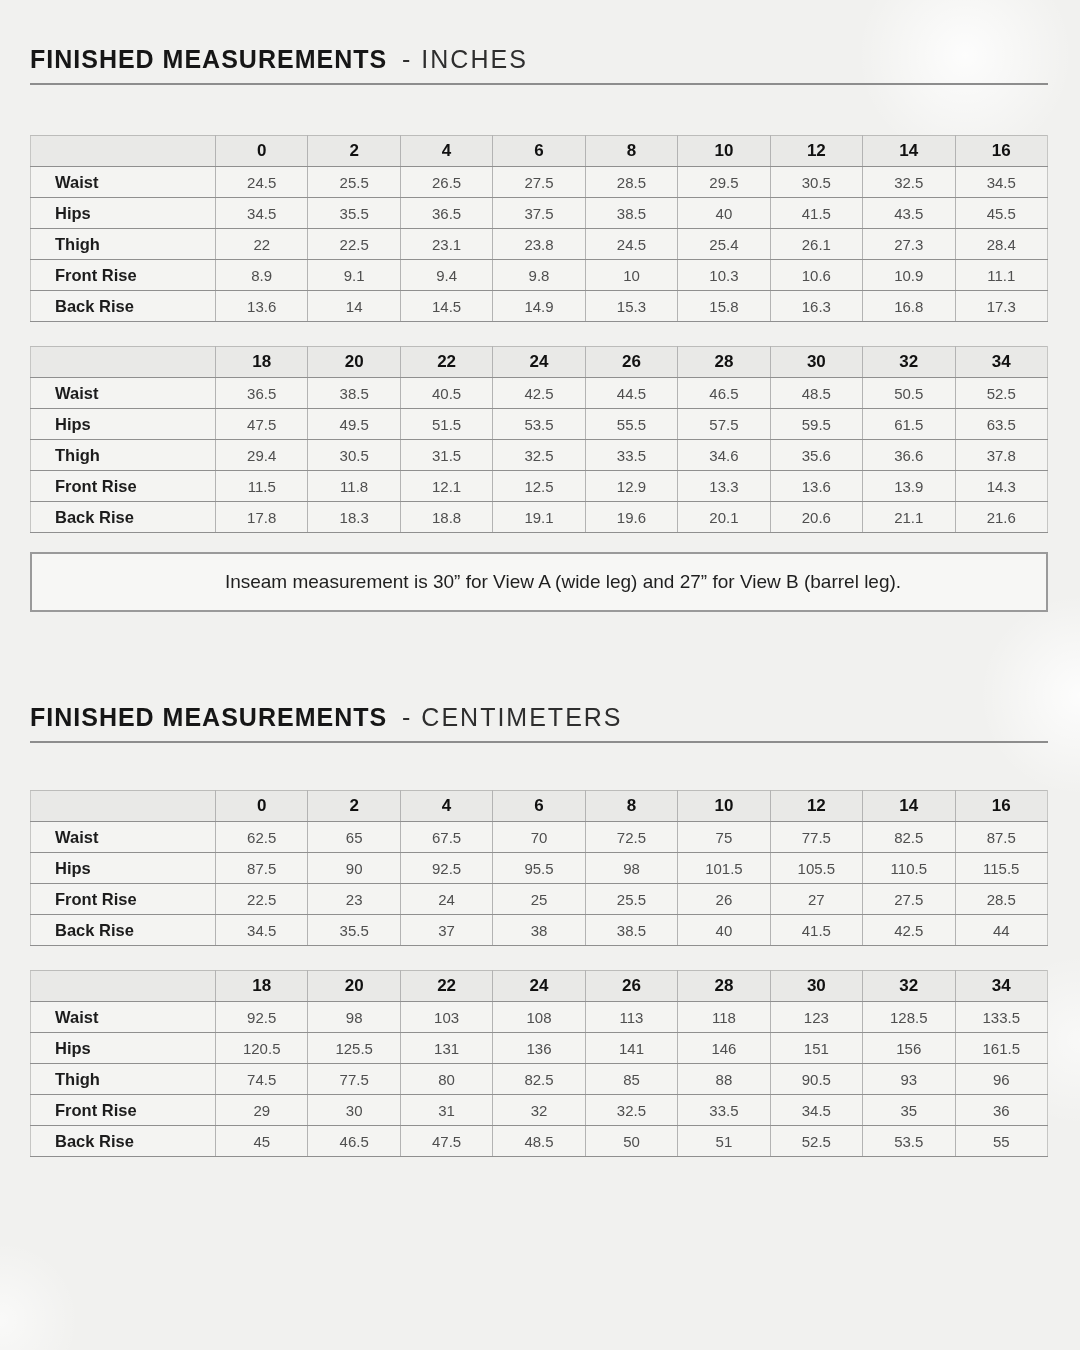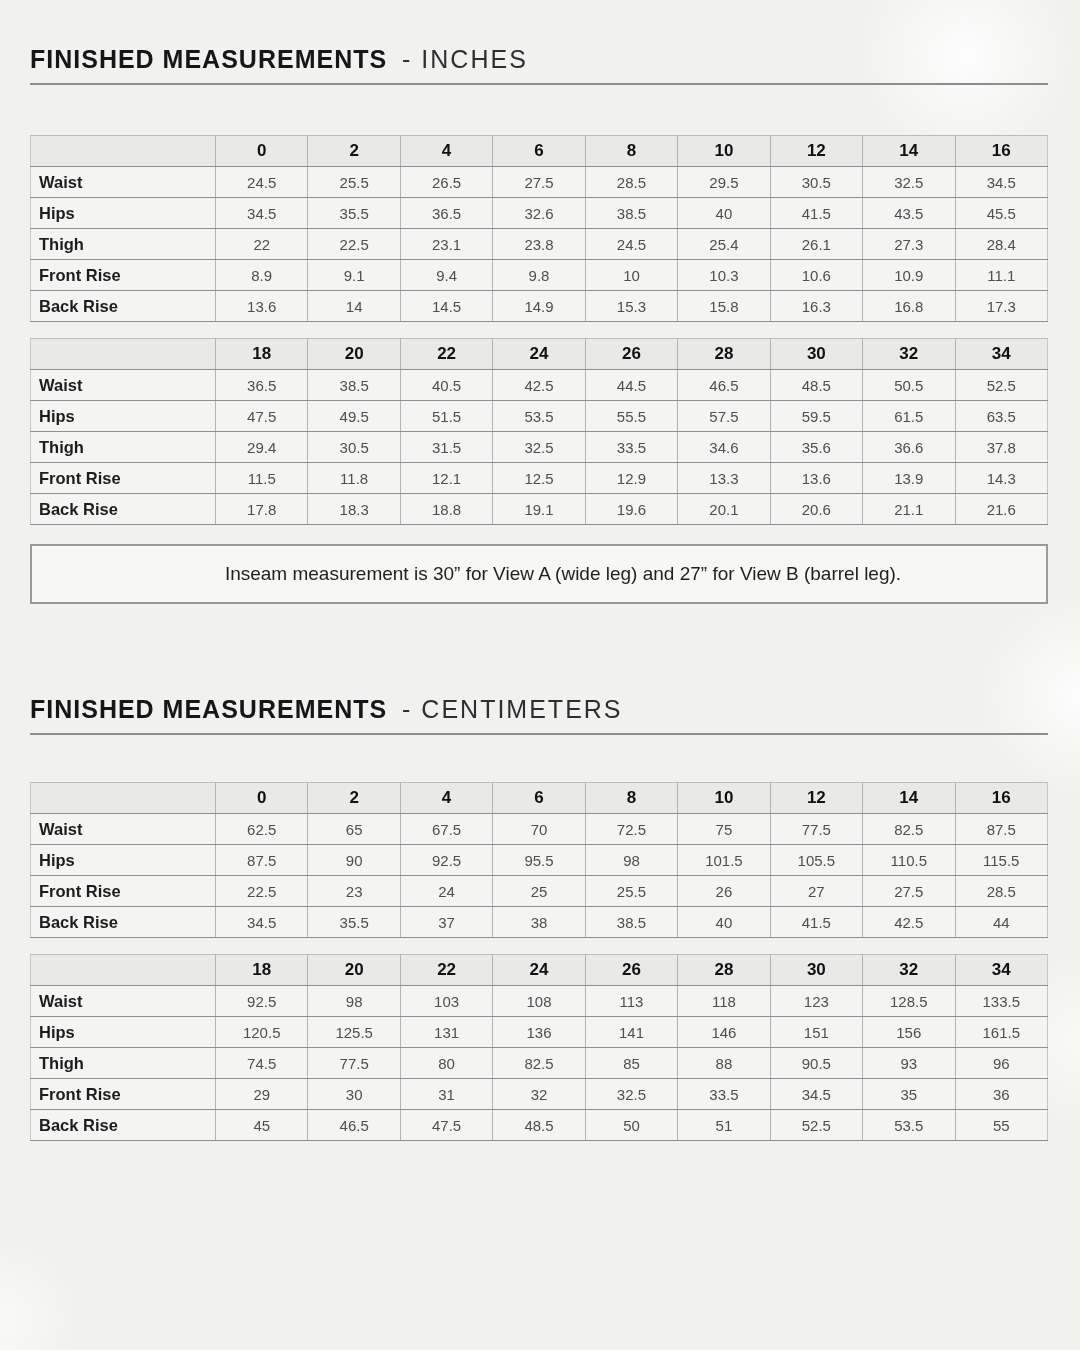--- a/index.html
+++ b/index.html
@@ -41,21 +41,21 @@
   }
   .rule {
     height: 2px;
     background: #8d8d8d;
     margin-top: 11px;
   }
   table.size-table {
     width: 100%;
     border-collapse: collapse;
     table-layout: fixed;
-    margin-top: 16px;
+    margin-top: 24px;
   }
   table.size-table.first { margin-top: 50px; }
   table.size-table.first-cm { margin-top: 47px; }
   col.col-label { width: 185px; }
   .size-table th, .size-table td {
     height: 30px;
     padding: 0;
     border-top: 1px solid #8f8f8f;
     border-bottom: 1px solid #8f8f8f;
     border-left: 1px solid #b3b3b3;
@@ -76,21 +76,21 @@
     background: #f4f4f2;
     font-size: 15px;
     color: #4f4f4f;
     text-align: center;
   }
   .size-table td.label-cell {
     font-size: 16.5px;
     font-weight: bold;
     color: #1c1c1c;
     text-align: left;
-    padding-left: 8px;
+    padding-left: 24px;
   }
   .note {
     margin-top: 19px;
     box-sizing: border-box;
     height: 60px;
     border: 2px solid #9a9a9a;
     background: #f7f7f5;
     display: flex;
     align-items: center;
     justify-content: center;
@@ -150,21 +150,21 @@
             <td>29.5</td>
             <td>30.5</td>
             <td>32.5</td>
             <td>34.5</td>
           </tr>
           <tr>
             <td class="label-cell">Hips</td>
             <td>34.5</td>
             <td>35.5</td>
             <td>36.5</td>
-            <td>32.6</td>
+            <td>37.5</td>
             <td>38.5</td>
             <td>40</td>
             <td>41.5</td>
             <td>43.5</td>
             <td>45.5</td>
           </tr>
           <tr>
             <td class="label-cell">Thigh</td>
             <td>22</td>
             <td>22.5</td>

